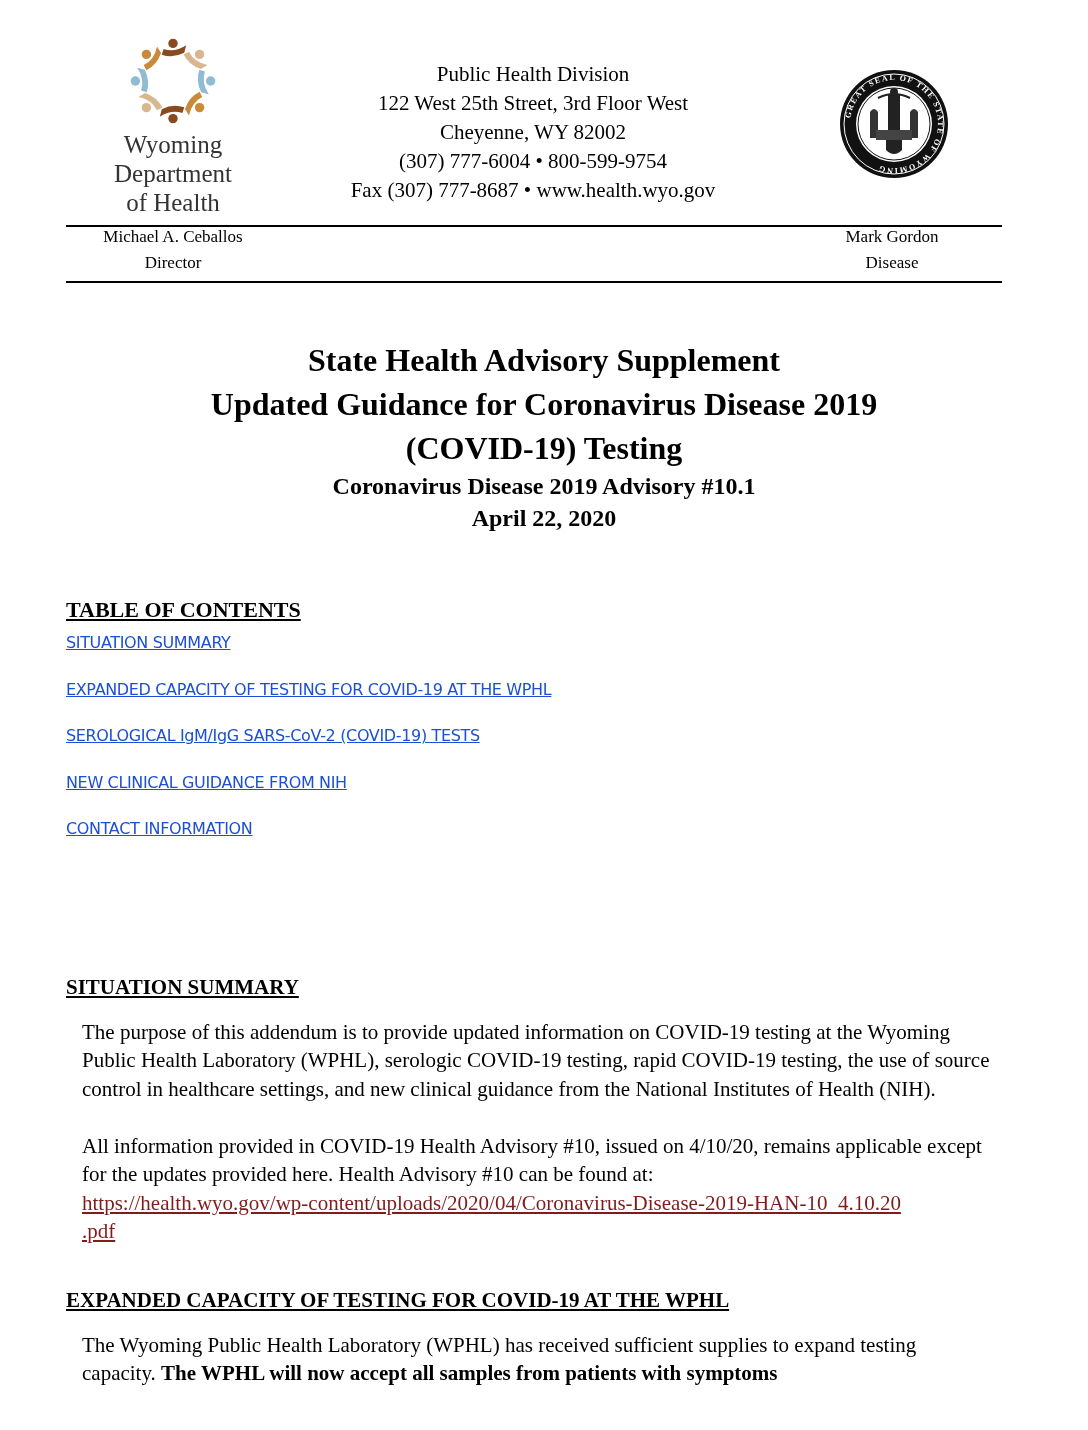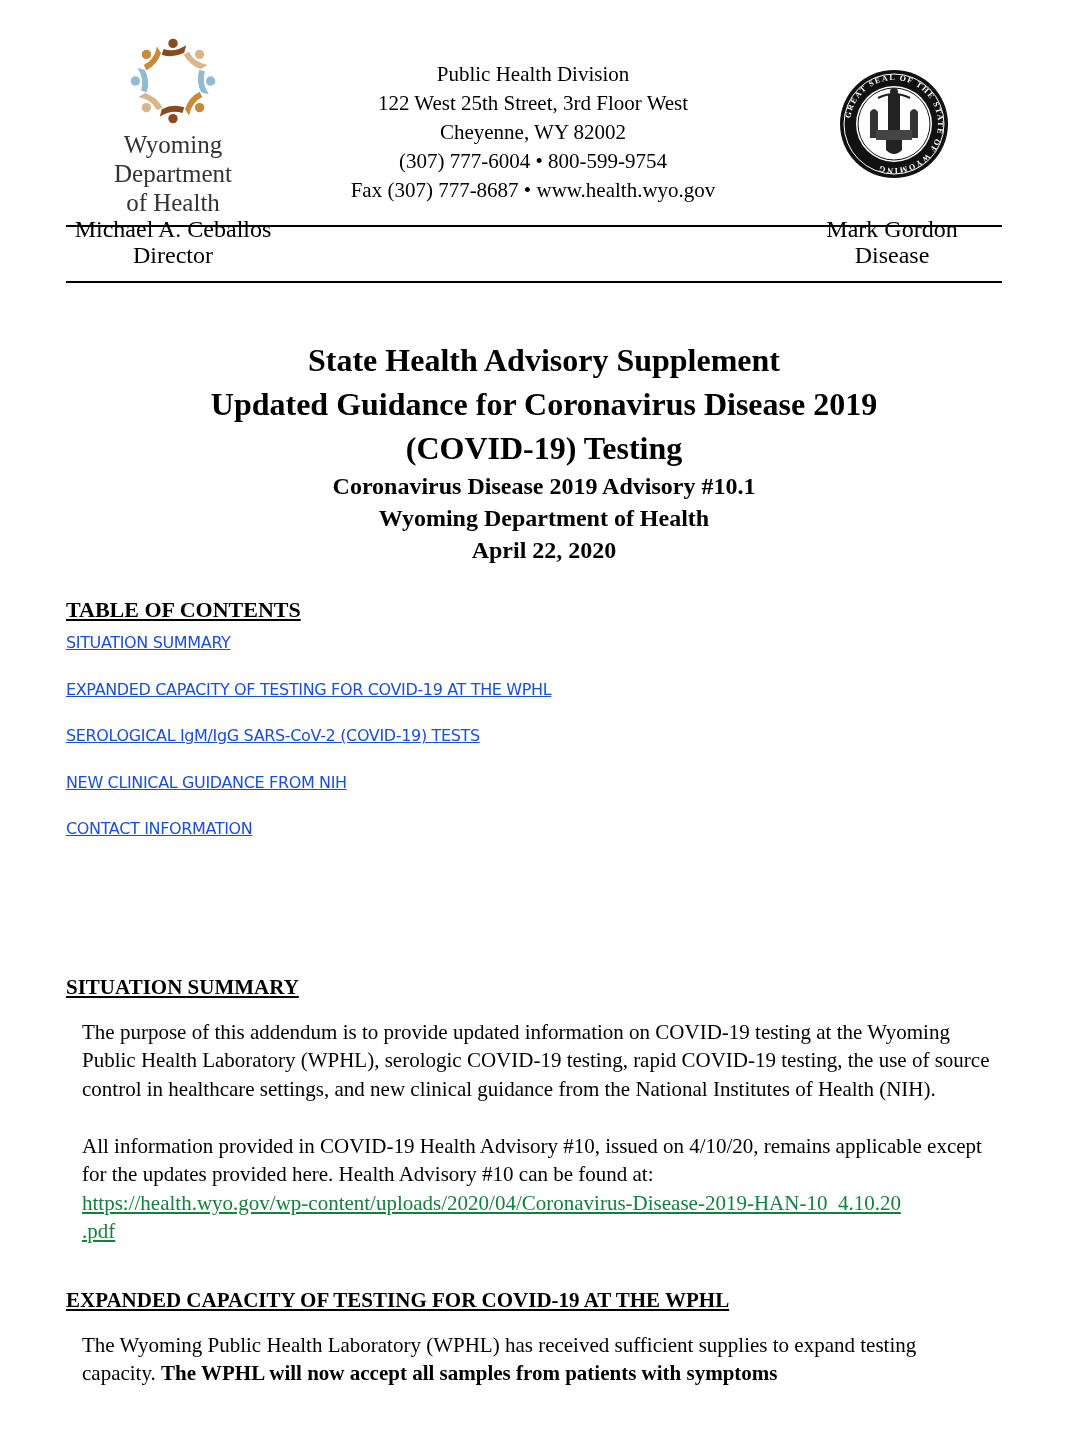--- a/index.html
+++ b/index.html
@@ -12,39 +12,39 @@
   .logo-mark { position:absolute; left:26px; top:0; width:94px; height:94px; }
   .logo-text { position:absolute; left:0; top:96px; width:146px; text-align:center;
                font-family:"Liberation Serif", serif; font-size:25px; line-height:29px; color:#333; }
   .address { left:300px; top:60px; width:466px; text-align:center; font-size:21px; line-height:29px; }
   .address div { white-space:nowrap; }
   .seal { left:838px; top:68px; width:112px; height:112px; }
 
   .rule { left:66px; width:936px; height:2px; background:#000; }
   .rule.top { top:225px; }
   .rule.bottom { top:281px; }
-  .officer { top:216px; text-align:center; font-size:24px; line-height:26px; }
+  .officer { top:224px; text-align:center; font-size:17px; line-height:26px; }
   .officer.left { left:66px; width:214px; }
   .officer.right { left:818px; width:148px; }
 
   
   .title { left:0; width:1088px; top:338px; text-align:center; font-weight:bold; }
   .title .t1 { font-size:32px; line-height:44px; }
   .title .t2 { font-size:24px; line-height:32px; }
 
   
   .toc-head { left:66px; top:596px; font-weight:bold; font-size:22px; line-height:28px; text-decoration:underline; }
   .toc { left:66px; top:632px; font-family:"DejaVu Sans", "Liberation Sans", sans-serif; }
   .toc a { display:block; color:#1a4fd6; text-decoration:underline; font-size:16px; line-height:22px;
            margin-bottom:24.5px; letter-spacing:-0.35px; white-space:nowrap; cursor:pointer; }
 
   
   .section { left:66px; width:940px; font-size:21px; line-height:28.5px; }
   .sec-head { font-weight:bold; text-decoration:underline; }
-  .link { color:#15803d; text-decoration:underline; cursor:pointer; }
+  .link { color:#7f1d1d; text-decoration:underline; cursor:pointer; }
   p { margin:16px; }
 </style>
 </head>
 <body>
 
 <div class="abs logo">
   <svg class="logo-mark" viewBox="0 0 100 100">
     <g transform="translate(50,50)">
       <g>
         <circle cx="0" cy="-40" r="5" fill="#8a4a1f"></circle>
@@ -125,21 +125,20 @@
   <div>Mark Gordon</div>
   <div>Disease</div>
 </div>
 <div class="abs rule bottom"></div>
 
 <div class="abs title">
   <div class="t1">State Health Advisory Supplement</div>
   <div class="t1">Updated Guidance for Coronavirus Disease 2019</div>
   <div class="t1">(COVID-19) Testing</div>
   <div class="t2">Coronavirus Disease 2019 Advisory #10.1</div>
-  <div class="t2">Wyoming Department of Health</div>
   <div class="t2">April 22, 2020</div>
 </div>
 
 <div class="abs toc-head">TABLE OF CONTENTS</div>
 <div class="abs toc">
   <a>SITUATION SUMMARY</a>
   <a>EXPANDED CAPACITY OF TESTING FOR COVID-19 AT THE WPHL</a>
   <a>SEROLOGICAL IgM/IgG SARS-CoV-2 (COVID-19) TESTS</a>
   <a>NEW CLINICAL GUIDANCE FROM NIH</a>
   <a>CONTACT INFORMATION</a>

